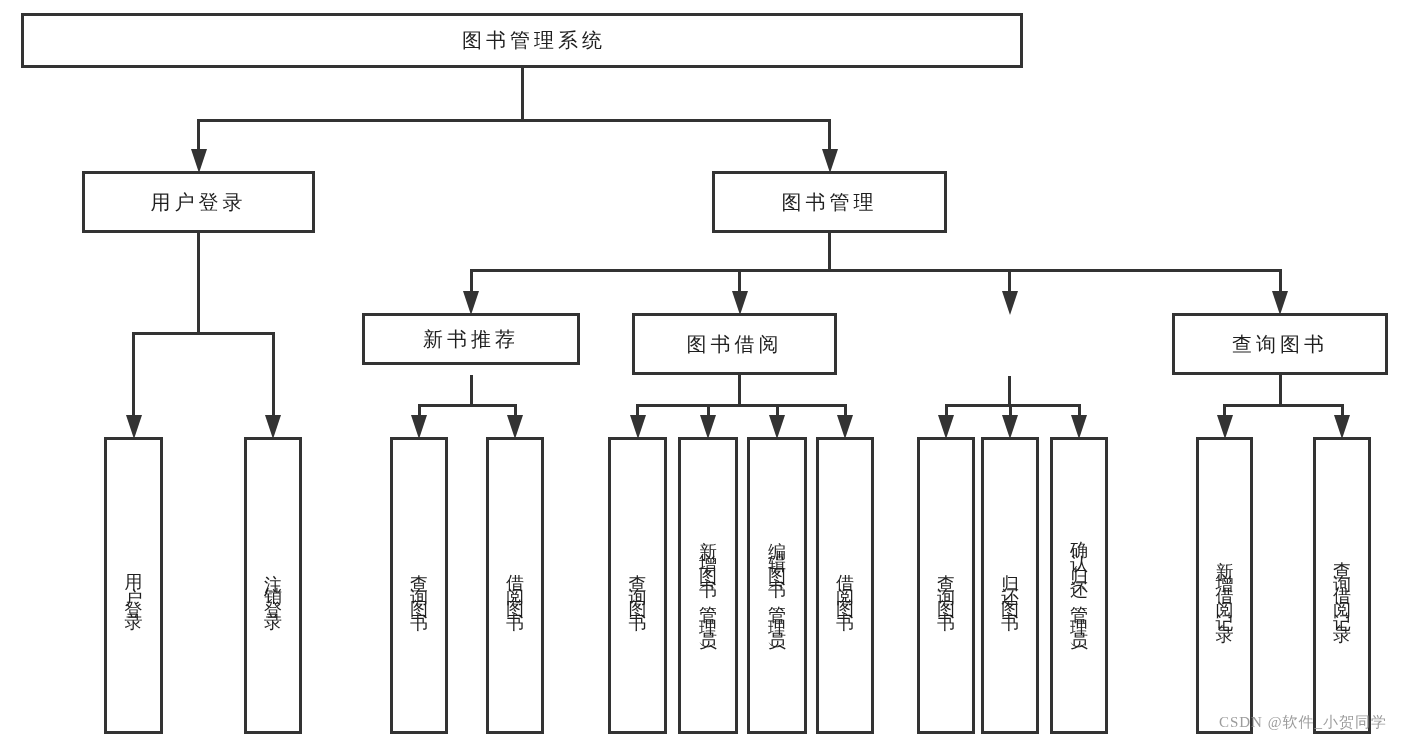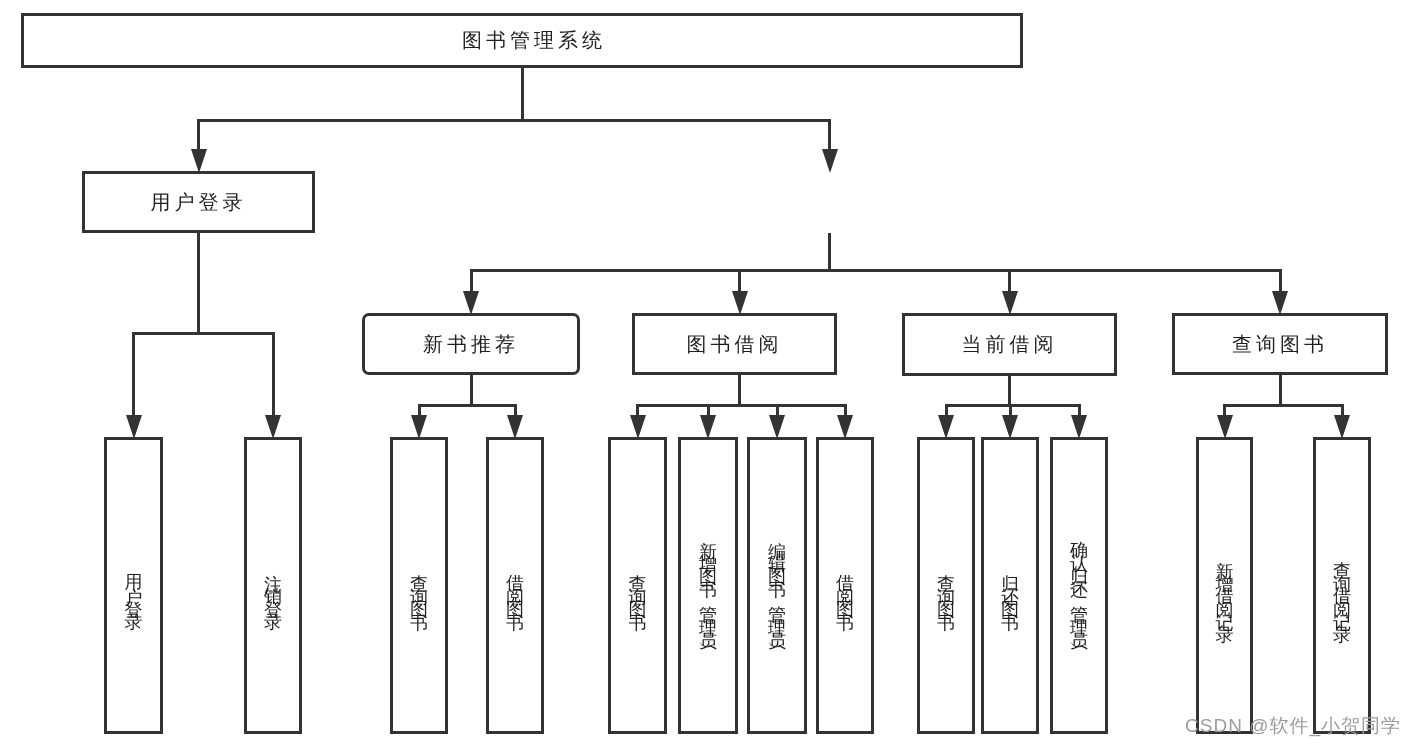--- a/index.html
+++ b/index.html
@@ -23,45 +23,45 @@
     line-height:1;
   }
   .line{position:absolute;background:var(--line,#333333);}
   .arrow{
     position:absolute;width:0;height:0;
     border-left:8px solid transparent;
     border-right:8px solid transparent;
     border-top:24px solid var(--line,#333333);
   }
   .watermark{
-    position:absolute;top:713px;right:4px;
-    font-size:19px;letter-spacing:1px;
+    position:absolute;top:713px;right:18px;
+    font-size:15px;letter-spacing:1px;
     color:var(--wm,#9c9c9c);
-    white-space:nowrap;z-index:5;
+    white-space:nowrap;z-index:5;font-family:Liberation Serif, serif;
   }
 </style>
 </head>
 <body>
 
 <div id="diagram-stage">
   <div class="watermark">CSDN @软件_小贺同学</div>
 <div class="node h" style="left: 21px; top: 13px; width: 1002px; height: 55px; padding-left: 24px;">
       <span>图书管理系统</span>
     </div>
     <div class="node h" style="left: 82px; top: 171px; width: 233px; height: 62px;">
       <span>用户登录</span>
     </div>
-    <div class="node h" style="left: 362px; top: 313px; width: 218px; height: 62px; border-radius: 7px;">
+    <div class="node h" style="left: 712px; top: 171px; width: 235px; height: 62px;">
+      <span>图书管理</span>
+    </div>
+    <div class="node h" style="left: 362px; top: 313px; width: 218px; height: 52px;">
       <span>新书推荐</span>
     </div>
     <div class="node h" style="left: 632px; top: 313px; width: 205px; height: 62px;">
       <span>图书借阅</span>
-    </div>
-    <div class="node h" style="left: 902px; top: 313px; width: 215px; height: 63px;">
-      <span>当前借阅</span>
     </div>
     <div class="node h" style="left: 1172px; top: 313px; width: 216px; height: 62px;">
       <span>查询图书</span>
     </div>
     <div class="node v" style="left: 104px; top: 437px; width: 59px; height: 297px;">
       <span>用户登录</span>
     </div>
     <div class="node v" style="left: 244px; top: 437px; width: 58px; height: 297px;">
       <span>注销登录</span>
     </div>

